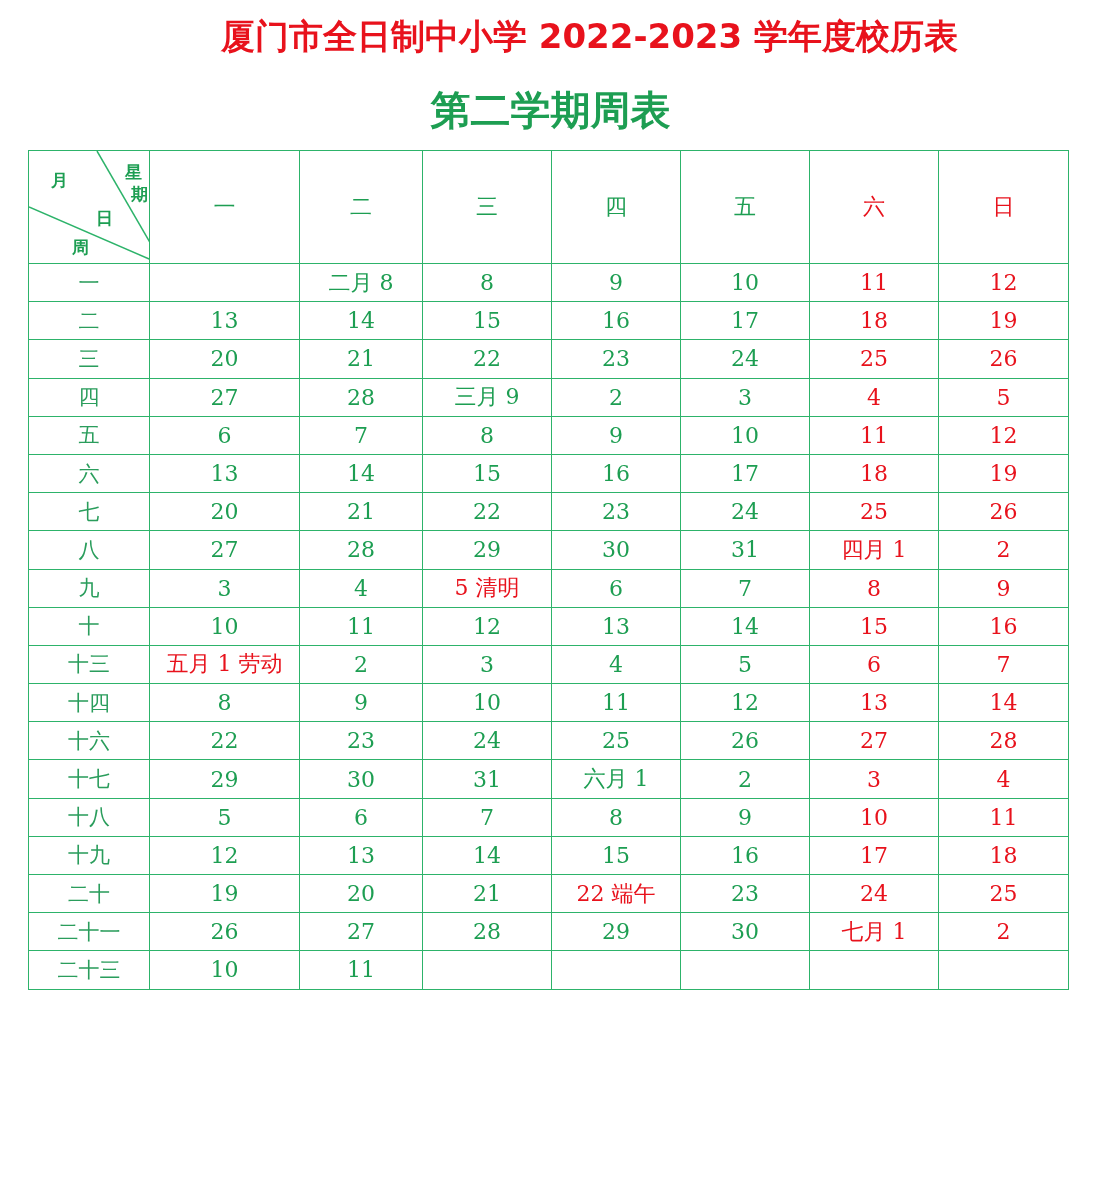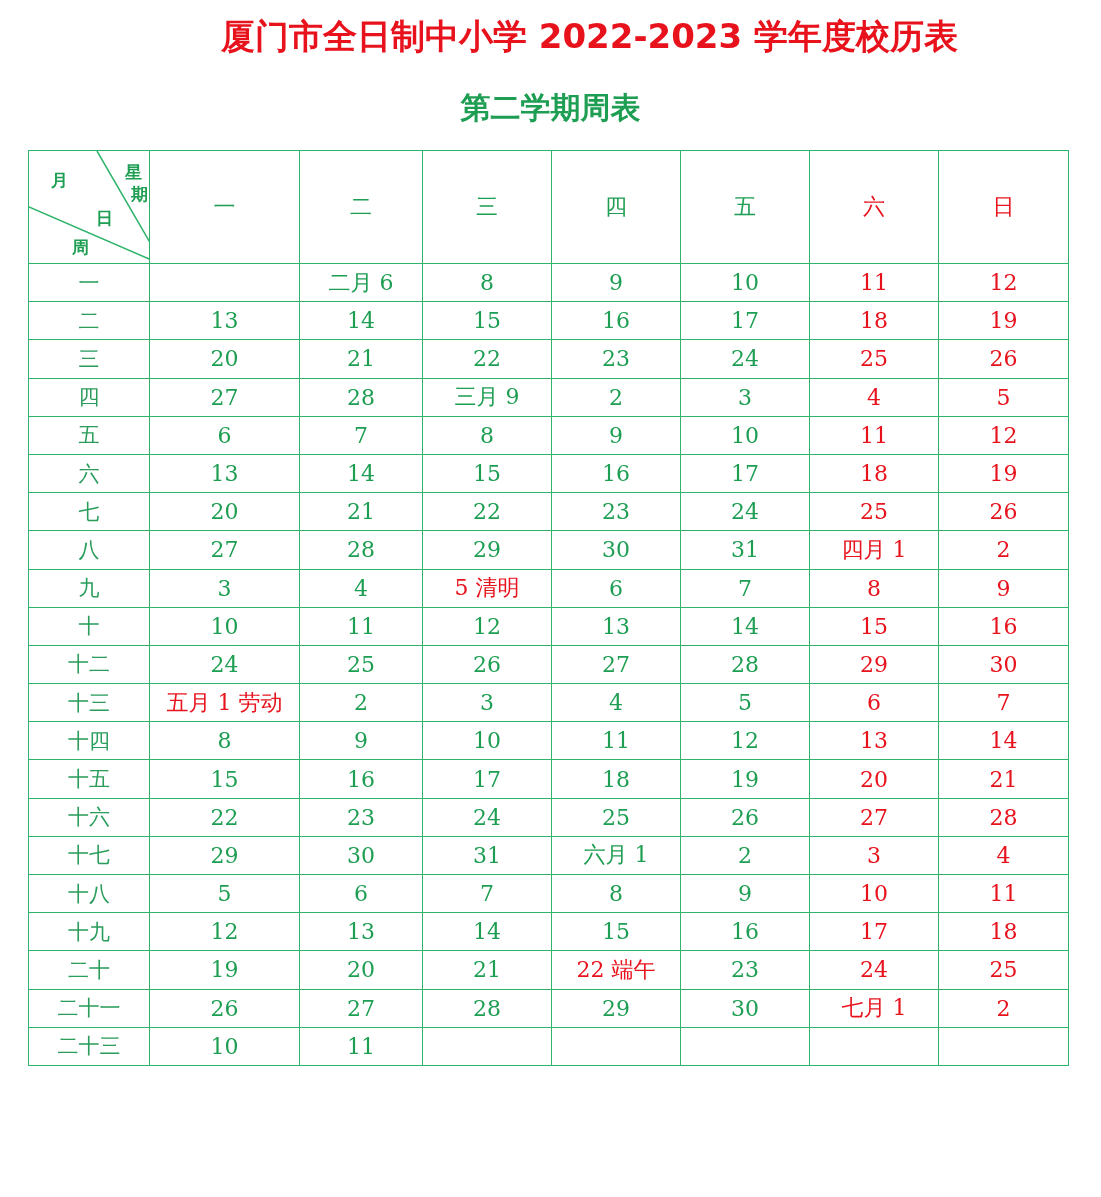--- a/index.html
+++ b/index.html
@@ -2,22 +2,22 @@
 <html><head>
 <meta charset="utf-8">
 <style>
   html, body { margin: 0; padding: 0; background: #ffffff; }
   body { width: 1101px; height: 1197px; position: relative; overflow: hidden;
          font-family: "DejaVu Serif", "Liberation Serif", serif; }
   .title { position: absolute; left: 0; top: 12px; width: 1101px; text-align: center;
            font-family: "DejaVu Sans", "Liberation Sans", sans-serif;
            font-size: 34px; font-weight: bold; color: #e8121c; letter-spacing: 0px; line-height: 48px; margin-left: 39px; }
   .subtitle { position: absolute; left: 0; top: 88px; width: 1101px; text-align: center;
-              font-family: Liberation Mono, monospace;
-              font-size: 30px; font-weight: bold; color: #1d9e52; line-height: 44px; }
+              font-family: Liberation Sans, sans-serif;
+              font-size: 40px; font-weight: bold; color: #1d9e52; line-height: 44px; }
   table.cal { position: absolute; left: 28px; top: 150px; border-collapse: collapse;
               table-layout: fixed; width: 1040px; }
   table.cal td, table.cal th { border: 1.5px solid #2db36a; padding: 0; text-align: center;
               vertical-align: middle; font-weight: normal; font-size: 22px; }
   table.cal th { height: 112px; color: #1d9e52; font-family: "DejaVu Sans", "Liberation Sans", sans-serif; font-size: 22px; }
   table.cal th.red { color: #e8121c; }
   table.cal td { height: 37.2px; color: #1d9e52; }
   table.cal td.red { color: #e8121c; }
   table.cal td.week { font-family: "DejaVu Sans", "Liberation Sans", sans-serif; font-size: 21px; color: #2a9d5c; }
   .corner { position: relative; width: 100%; height: 112px; }
@@ -63,21 +63,21 @@
       <th>四</th>
       <th>五</th>
       <th class="red">六</th>
       <th class="red">日</th>
     </tr>
   </thead>
   <tbody id="cal-body">
       <tr>
         <td class="week">一</td>
         <td></td>
-        <td>二月 6</td>
+        <td>二月 8</td>
         <td>8</td>
         <td>9</td>
         <td>10</td>
         <td class="red">11</td>
         <td class="red">12</td>
       </tr>
       <tr>
         <td class="week">二</td>
         <td>13</td>
         <td>14</td>
@@ -161,60 +161,40 @@
         <td class="week">十</td>
         <td>10</td>
         <td>11</td>
         <td>12</td>
         <td>13</td>
         <td>14</td>
         <td class="red">15</td>
         <td class="red">16</td>
       </tr>
       <tr>
-        <td class="week">十二</td>
-        <td>24</td>
-        <td>25</td>
-        <td>26</td>
-        <td>27</td>
-        <td>28</td>
-        <td class="red">29</td>
-        <td class="red">30</td>
-      </tr>
-      <tr>
         <td class="week">十三</td>
         <td class="red">五月 1 劳动</td>
         <td>2</td>
         <td>3</td>
         <td>4</td>
         <td>5</td>
         <td class="red">6</td>
         <td class="red">7</td>
       </tr>
       <tr>
         <td class="week">十四</td>
         <td>8</td>
         <td>9</td>
         <td>10</td>
         <td>11</td>
         <td>12</td>
         <td class="red">13</td>
         <td class="red">14</td>
       </tr>
       <tr>
-        <td class="week">十五</td>
-        <td>15</td>
-        <td>16</td>
-        <td>17</td>
-        <td>18</td>
-        <td>19</td>
-        <td class="red">20</td>
-        <td class="red">21</td>
-      </tr>
-      <tr>
         <td class="week">十六</td>
         <td>22</td>
         <td>23</td>
         <td>24</td>
         <td>25</td>
         <td>26</td>
         <td class="red">27</td>
         <td class="red">28</td>
       </tr>
       <tr>

